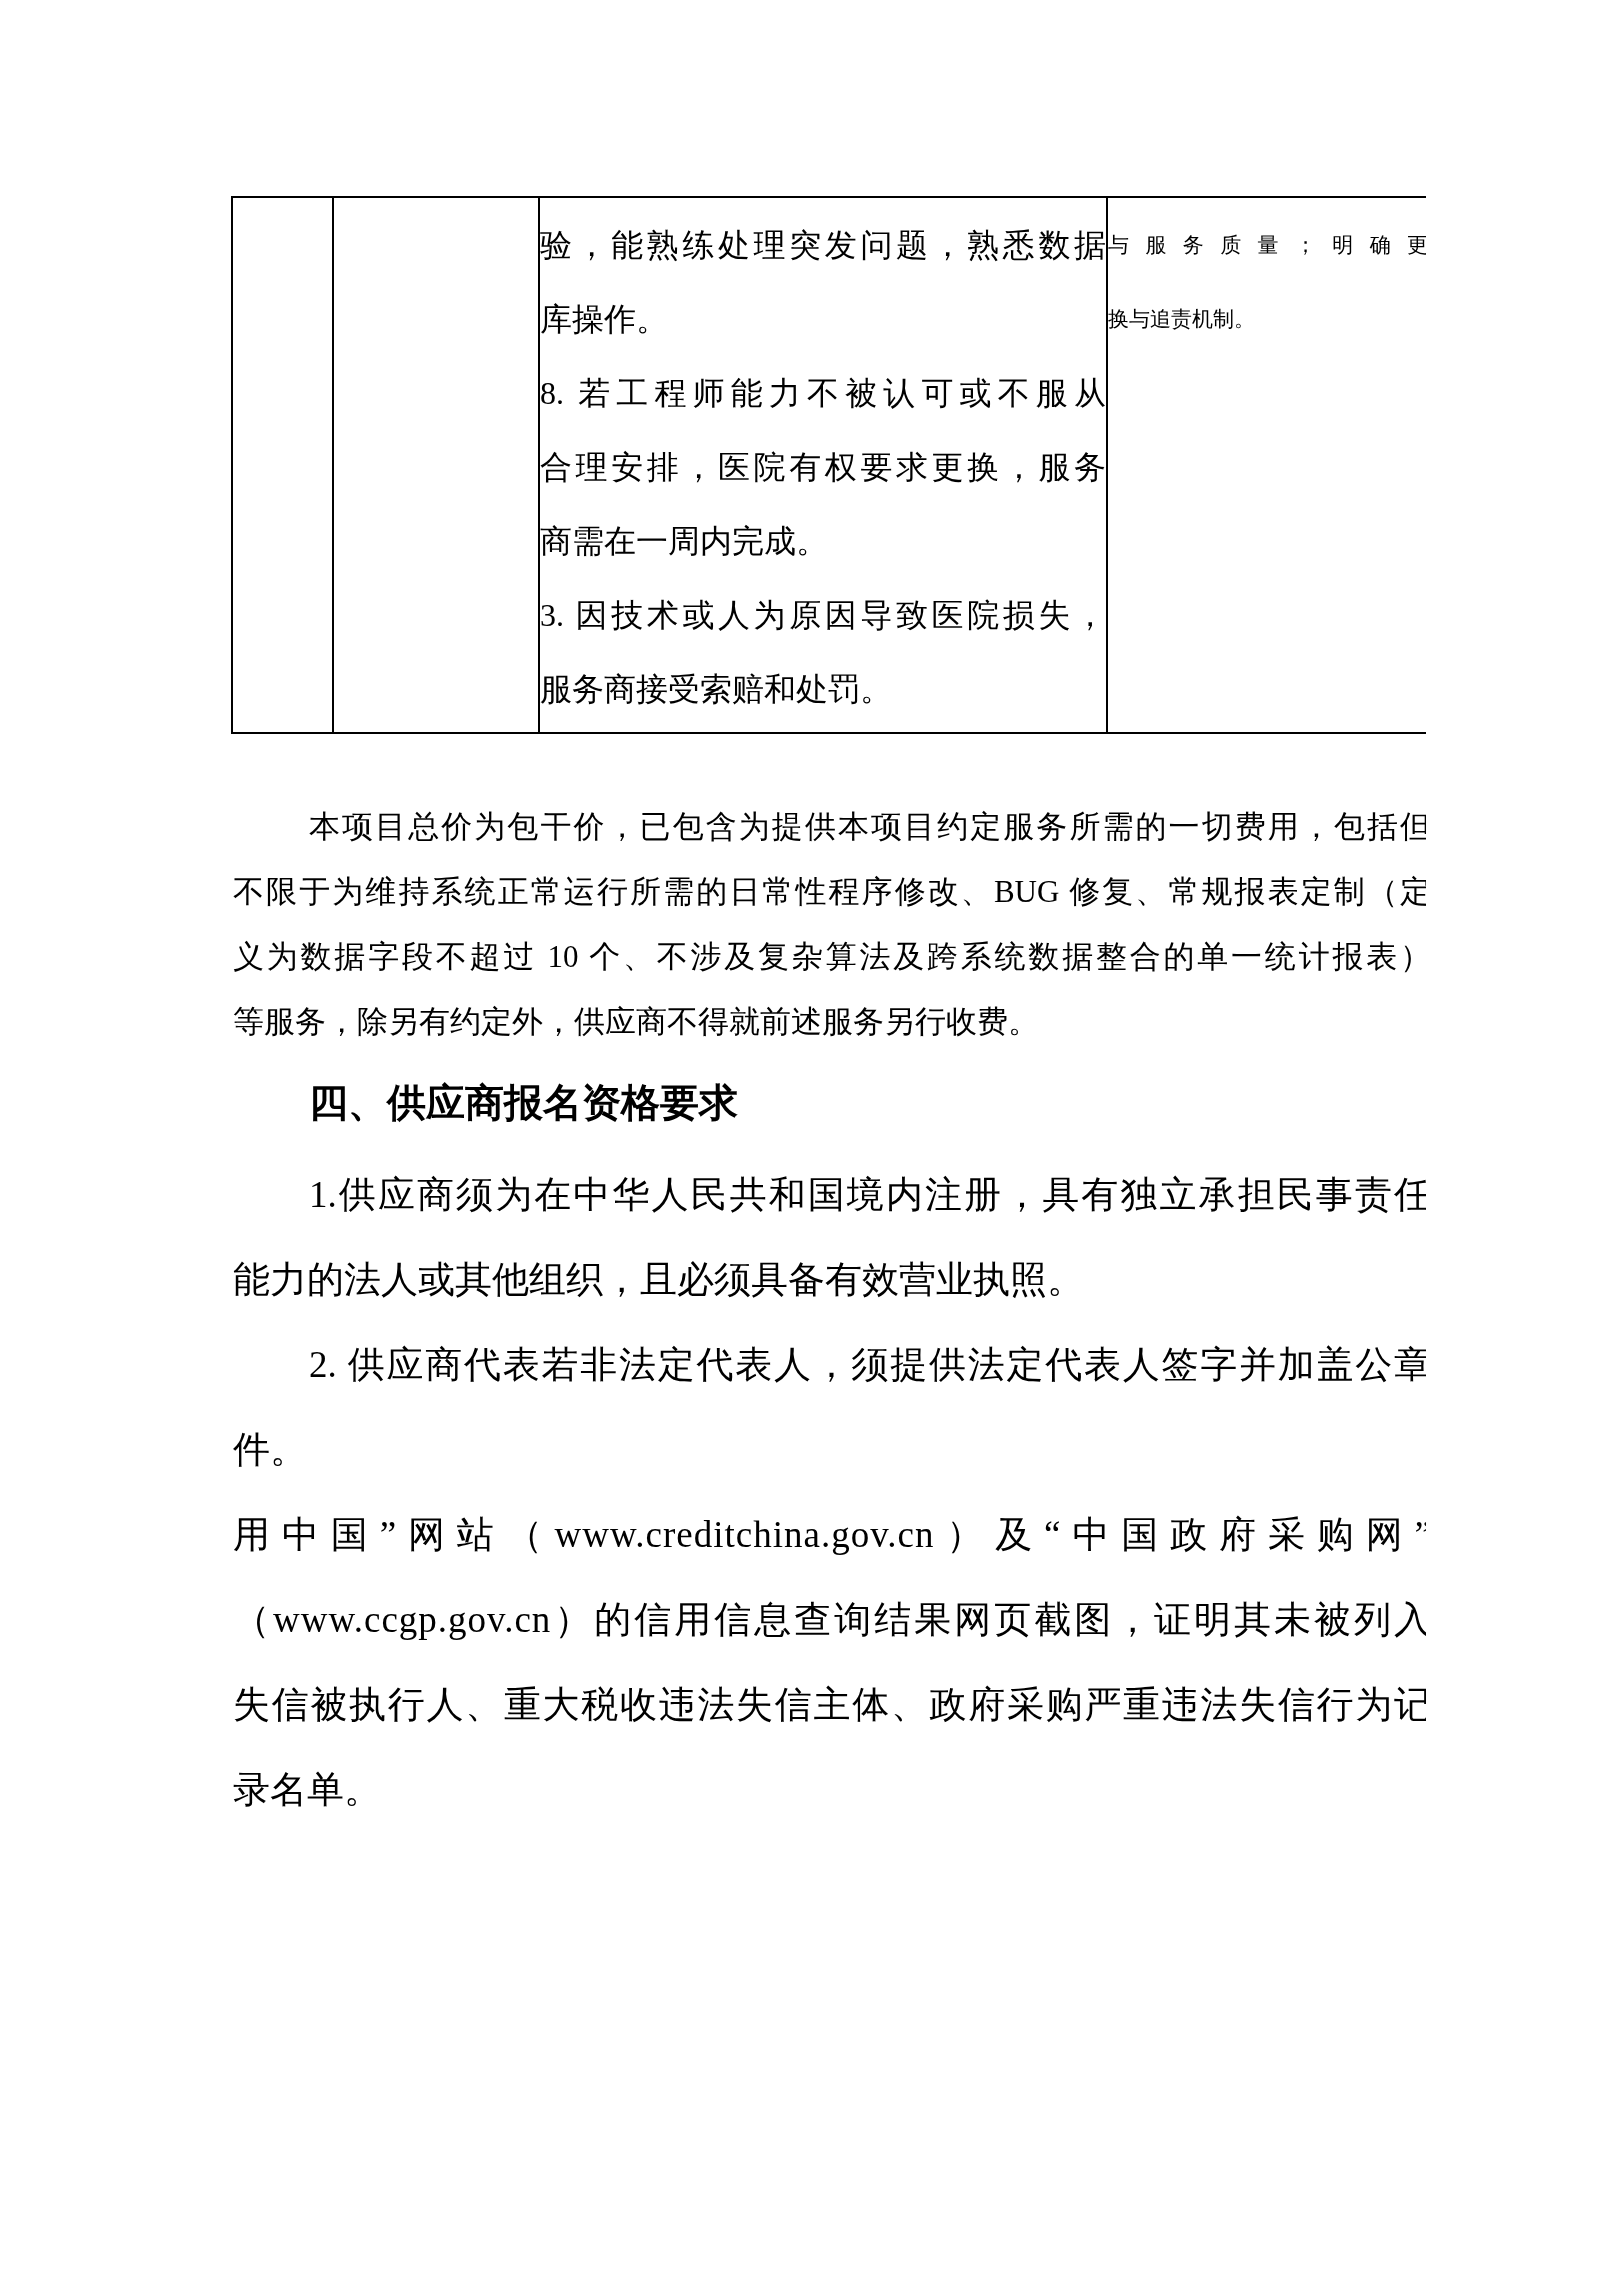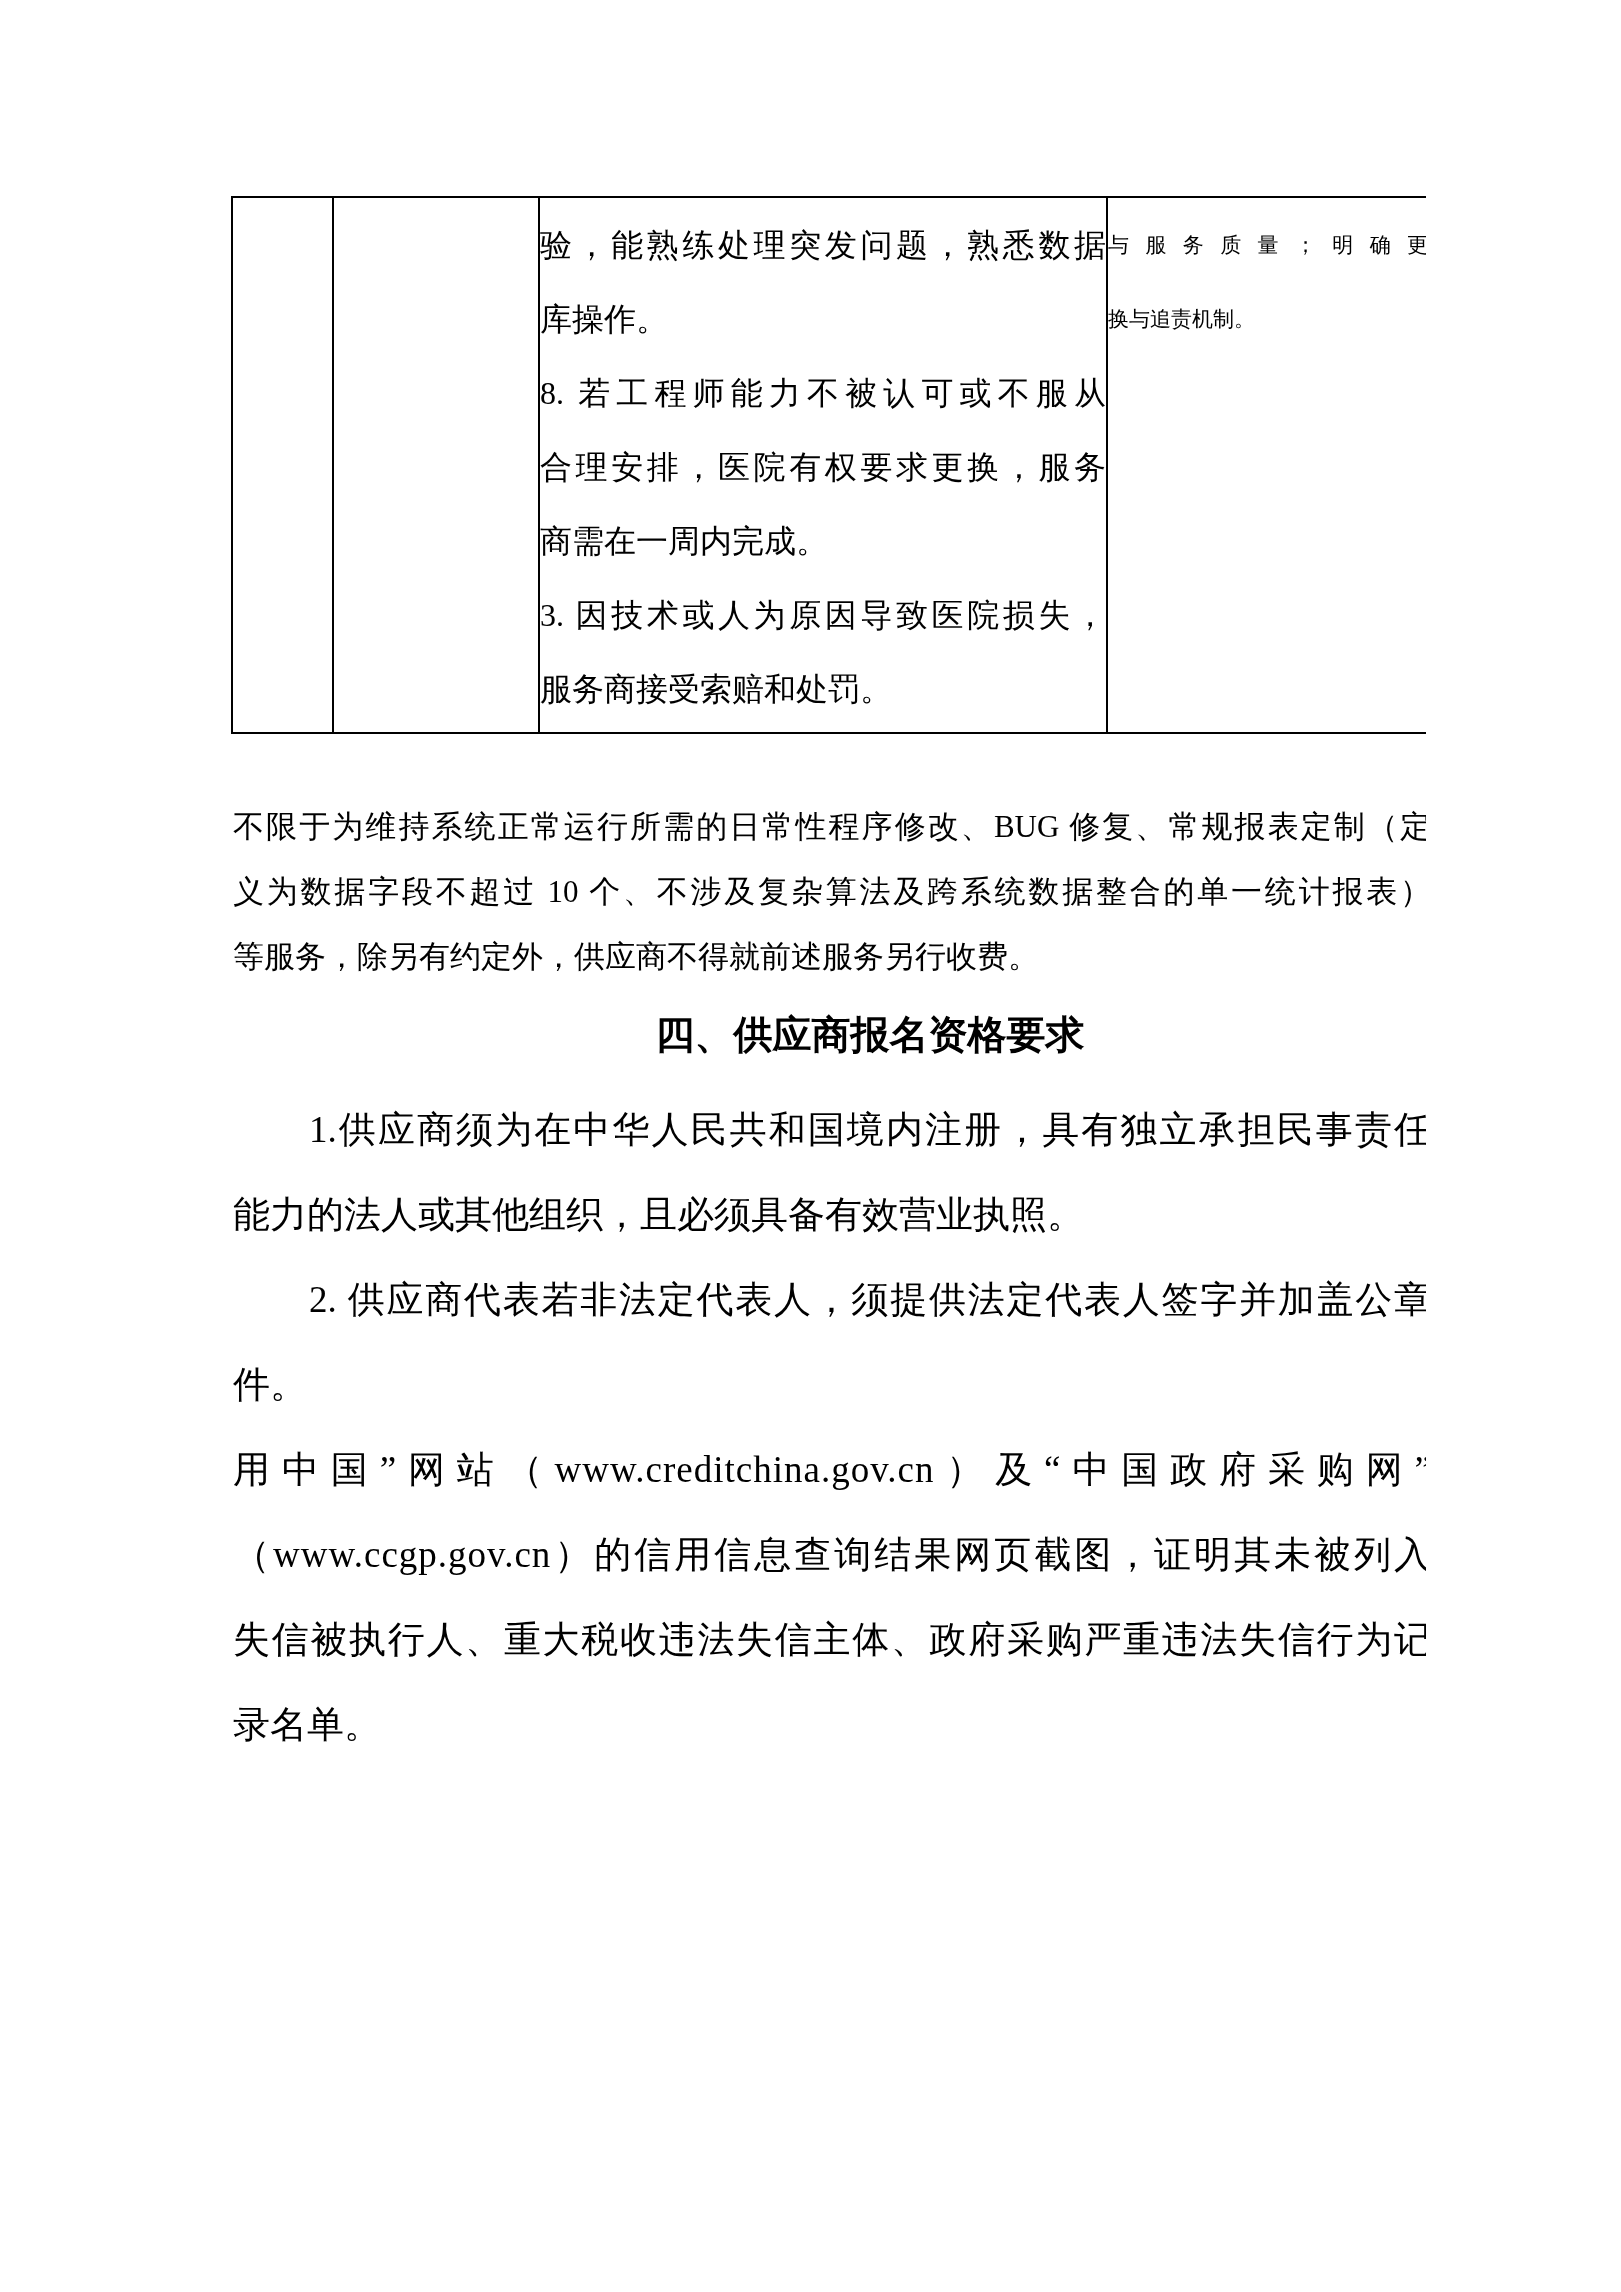--- a/index.html
+++ b/index.html
@@ -40,23 +40,22 @@
   .block{width:1198px;margin-left:233px;}
   .pricing{margin-top:60px;font-size:31px;line-height:65px;}
   .pricing .ln{height:65px;}
   .heading{
     margin:3.9px 0 0 233px;
     width:1198px;
     font-size:39px;
     line-height:90px;
     height:90px;
     font-weight:bold;
-    font-family:Liberation Mono, monospace;
+    font-family:Liberation Serif, serif;
     text-indent:76px;
-    text-align:center;
   }
   .qual{margin-top:3.9px;font-size:37px;line-height:85px;}
   .qual .ln{height:85px;}
   .mono{
     font-family:Liberation Serif, serif;
     letter-spacing:1px;
   }
 </style>
 </head>
 <body>
@@ -85,20 +84,21 @@
       </td>
       <td class="c4">
         <div class="ln full">与服务质量；明确更</div>
         <div class="ln short">换与追责机制。</div>
       </td>
     </tr>
   </tbody>
     </table>
 
   <div class="block pricing">
+    <div class="ln full ind">本项目总价为包干价，已包含为提供本项目约定服务所需的一切费用，包括但</div>
     <div class="ln full">不限于为维持系统正常运行所需的日常性程序修改、BUG 修复、常规报表定制（定</div>
     <div class="ln full">义为数据字段不超过 10 个、不涉及复杂算法及跨系统数据整合的单一统计报表）</div>
     <div class="ln short">等服务，除另有约定外，供应商不得就前述服务另行收费。</div>
   </div>
 
   <div class="heading">四、供应商报名资格要求</div>
 
   <div class="block qual">
     <div class="ln full ind">1.供应商须为在中华人民共和国境内注册，具有独立承担民事责任</div>
     <div class="ln short">能力的法人或其他组织，且必须具备有效营业执照。</div>

